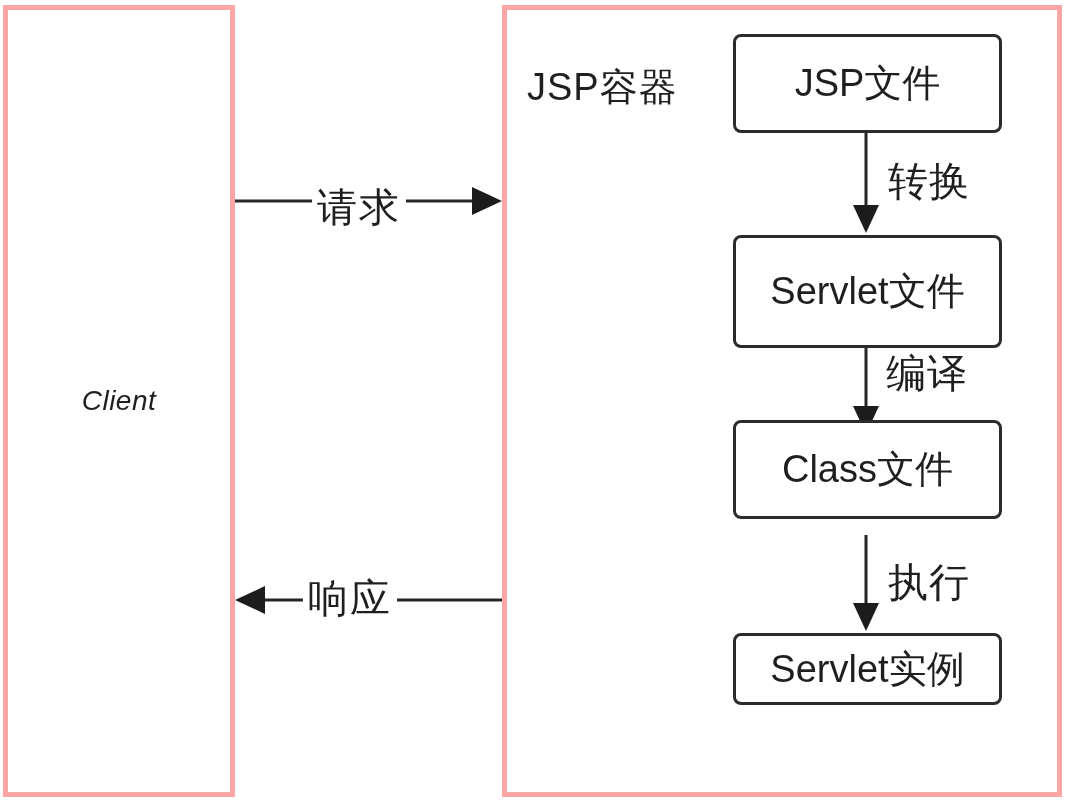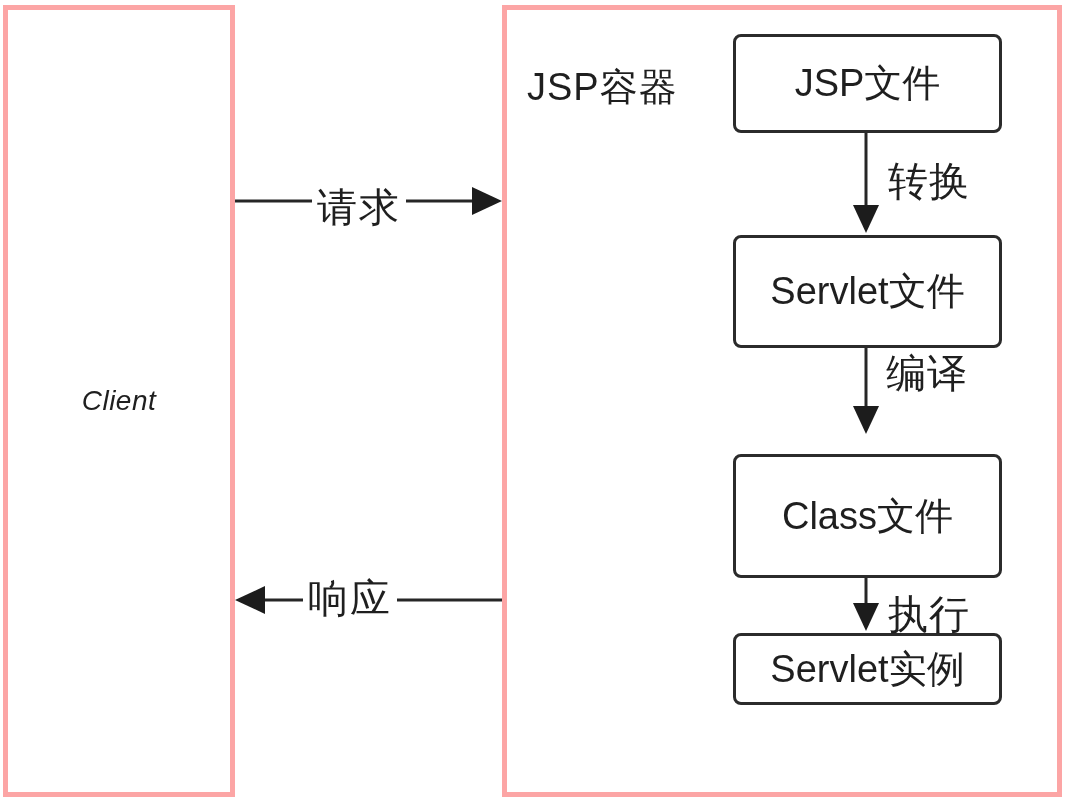--- a/index.html
+++ b/index.html
@@ -62,21 +62,21 @@
     flex-direction: column;
     align-items: center;
     justify-content: center;
     text-align: center;
     font-size: 38px;
     line-height: 1.18;
     z-index: 2;
   }
   .node-jsp-file      { top: 34px;  height: 99px;  }
   .node-servlet-file  { top: 235px; height: 113px; }
-  .node-class-file    { top: 454px; height: 124px; gap: 11px;  }
+  .node-class-file    { top: 420px; height: 99px; gap: 11px;  }
   .node-servlet-inst  { top: 633px; height: 72px;  }
   .arrow-layer {
     position: absolute;
     left: 0;
     top: 0;
     width: 1069px;
     height: 803px;
     z-index: 1;
     pointer-events: none;
   }
@@ -97,21 +97,21 @@
   .side-label {
     position: absolute;
     font-size: 40px;
     line-height: 1.1;
     white-space: nowrap;
     z-index: 3;
     letter-spacing: 1px;
   }
   .label-convert { left: 888px; top: 159px; }
   .label-compile { left: 886px; top: 343px; margin-top: 8px; }
-  .label-execute { left: 888px; top: 560px; margin-top: 32px; }
+  .label-execute { left: 888px; top: 560px; }
 </style>
 </head>
 <body>
 
 <div class="diagram">
 
   <div class="outer-box client-box">
     <span class="client-label">Client</span>
   </div>
 

